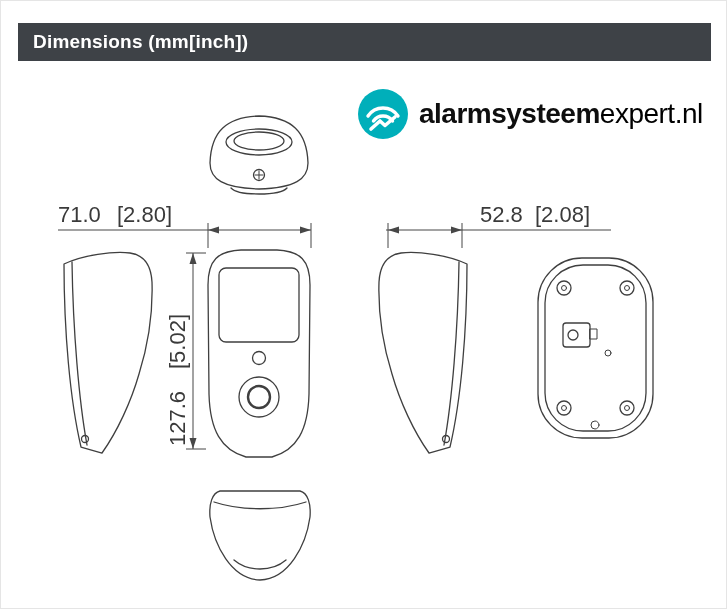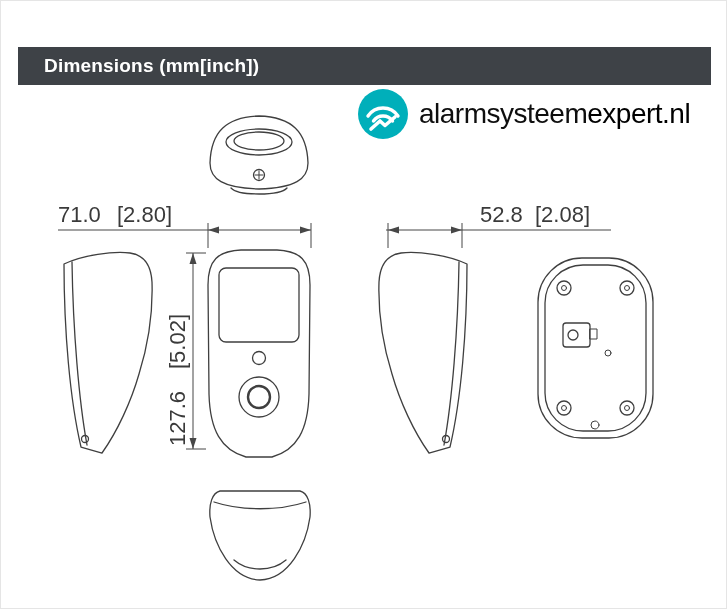--- a/index.html
+++ b/index.html
@@ -3,27 +3,27 @@
 <meta charset="utf-8">
 <style>
   * { margin:0; padding:0; box-sizing:border-box; }
   html, body { background:#ffffff; }
   body { font-family:"Liberation Sans", sans-serif; }
 
   .page { position:relative; width:727px; height:609px; background:#ffffff;
           border:1px solid #e5e5e5; overflow:hidden; }
 
   .header-bar { position:absolute; left:17px; top:22px; width:693px; height:38px;
-                background:#3e4247; display:flex; align-items:center; padding-left:26px;margin-top:24px; }
+                background:#3e4247; display:flex; align-items:center; padding-left:15px; }
   .header-title { color:#ffffff; font-weight:bold; font-size:19px; letter-spacing:0.2px; }
 
   .logo { position:absolute; left:355px; top:85px; height:56px;
           display:flex; align-items:center; gap:9px; }
   .brand { font-size:28px; letter-spacing:-0.5px; white-space:nowrap; }
-  .brand-bold { font-weight:normal; color:#0e0e0e; }
+  .brand-bold { font-weight:bold; color:#0e0e0e; }
   .brand-suffix { font-weight:400; color:#000000; }
 
   svg.sheet { position:absolute; left:0; top:0; }
   .outline { fill:none; stroke:#3f3f3f; stroke-width:1.3; stroke-linecap:round; stroke-linejoin:round; }
   .thin  { stroke-width:1; }
   .thick { stroke-width:2.4; }
   .dim-line  { fill:none; stroke:#474747; stroke-width:1; }
   .dim-arrow { fill:#474747; stroke:none; }
   .dim-text  { font-family:"Liberation Sans", sans-serif; font-size:22px; fill:#3a3a3a; }
 </style>

